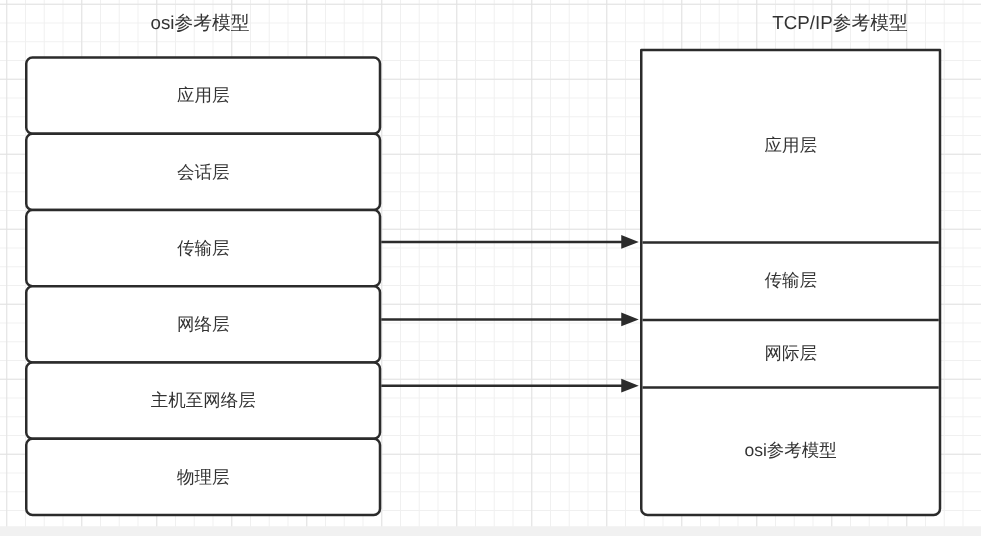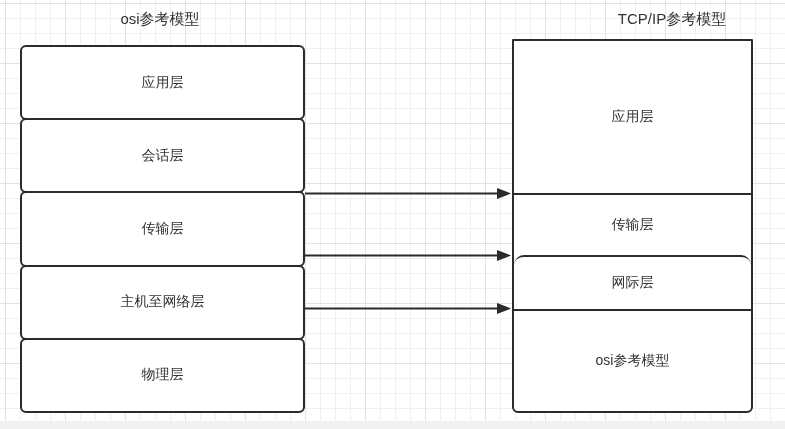--- a/index.html
+++ b/index.html
@@ -69,21 +69,21 @@
   .tcp-section {
     display: flex;
     align-items: center;
     justify-content: center;
     font-size: 14px;
     color: #333333;
   }
   .tcp-section + .tcp-section { border-top: 2px solid #2b2b2b; }
   .tcp-sec-app       { height: 152px; }
   .tcp-sec-transport { height: 62px; }
-  .tcp-sec-internet  { height: 54px; border-radius: 10px; }
+  .tcp-sec-internet  { height: 54px; }
   .tcp-sec-host      { flex: 1; }
 
   .arrows {
     position: absolute;
     left: 0; top: 0;
     width: 785px; height: 429px;
     pointer-events: none;
   }
   .bottom-strip {
     position: absolute;
@@ -103,20 +103,23 @@
 
   <div class="osi-stack">
     <div class="layer-box">
       <span>应用层</span>
     </div>
     <div class="layer-box">
       <span>会话层</span>
     </div>
     <div class="layer-box">
       <span>传输层</span>
+    </div>
+    <div class="layer-box">
+      <span>网络层</span>
     </div>
     <div class="layer-box">
       <span>主机至网络层</span>
     </div>
     <div class="layer-box">
       <span>物理层</span>
     </div>
   </div>
 
   <div class="tcp-box">

